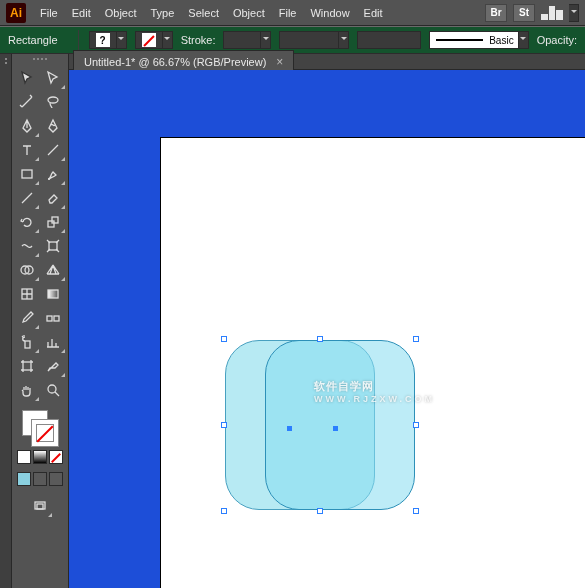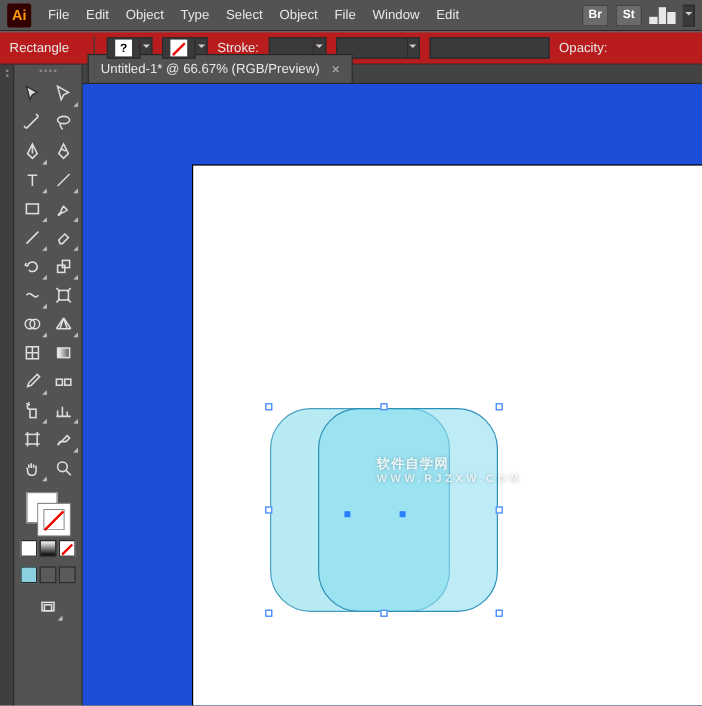--- a/index.html
+++ b/index.html
@@ -7,21 +7,21 @@
 .menubar{height:26px;background:#535353;display:flex;align-items:center;padding:0 6px;gap:14px;border-bottom:1px solid #282828}
 .ai-logo{width:20px;height:20px;background:#330000;color:#ff9a00;font-weight:700;display:flex;align-items:center;justify-content:center;border-radius:2px;font-size:12px}
 .menu-item{color:#e8e8e8;cursor:default;padding:2px 0}
 .menu-right{margin-left:auto;display:flex;gap:6px;align-items:center}
 .app-badge{width:22px;height:18px;background:#6b6b6b;color:#fff;display:flex;align-items:center;justify-content:center;font-size:10px;border:1px solid #444;font-weight:700}
 .ws-icon{width:22px;height:14px;display:flex;gap:1px;align-items:flex-end}
 .ws-icon span{background:#e8e8e8;flex:1}
 .ws-icon span:nth-child(1){height:6px}
 .ws-icon span:nth-child(2){height:14px}
 .ws-icon span:nth-child(3){height:10px}
-.control-bar{height:28px;background:#b91c1c;display:flex;align-items:center;padding:0 8px;gap:8px;border-bottom:1px solid #2c2c2c;border-top:1px solid #6a6a6a}
+.control-bar{height:28px;background:#14532d;display:flex;align-items:center;padding:0 8px;gap:8px;border-bottom:1px solid #2c2c2c;border-top:1px solid #6a6a6a}
 .shape-label{color:#e8e8e8;min-width:60px}
 .sep{width:1px;height:20px;background:#3a3a3a;margin:0 2px}
 .swatch-btn{width:28px;height:18px;border:1px solid #2a2a2a;background:#3a3a3a;display:flex;align-items:center;justify-content:center;position:relative}
 .swatch-q{width:14px;height:14px;background:#fff;color:#000;display:flex;align-items:center;justify-content:center;font-weight:700;font-size:10px}
 .swatch-none{width:14px;height:14px;background:#fff;position:relative}
 .swatch-none::after{content:"";position:absolute;left:0;right:0;top:50%;border-top:2px solid #e00;transform:rotate(-45deg)}
 .dd-caret{width:10px;height:18px;border:1px solid #2a2a2a;border-left:none;background:#3a3a3a;display:flex;align-items:center;justify-content:center}
 .dd-caret::after{content:"";border:3px solid transparent;border-top-color:#ccc}
 .ctrl-label{color:#e8e8e8}
 .num-input{width:38px;height:18px;background:#3a3a3a;border:1px solid #2a2a2a;color:#e8e8e8;padding:0 3px}
@@ -48,21 +48,21 @@
 .mini-swatches{display:flex;gap:2px;margin-top:2px}
 .mini-sw{width:14px;height:14px;border:1px solid #2a2a2a}
 .mini-sw.fill{background:#fff}
 .mini-sw.grad{background:linear-gradient(#fff,#000)}
 .mini-sw.none{background:#fff;position:relative}
 .mini-sw.none::after{content:"";position:absolute;left:0;right:0;top:50%;border-top:2px solid #e00;transform:rotate(-45deg)}
 .screen-modes{display:flex;gap:2px;margin-top:8px}
 .screen-modes .m{width:14px;height:14px;border:1px solid #2a2a2a;background:#5a5a5a}
 .screen-modes .m.a{background:#8ad0e0}
 .doc-area{flex:1;display:flex;flex-direction:column;background:#4a4a4a}
-.tab-strip{height:16px;background:#434343;display:flex;align-items:flex-end;border-bottom:1px solid #282828}
+.tab-strip{height:16px;background:#434343;display:flex;align-items:center;border-bottom:1px solid #282828}
 .tab{height:24px;background:#535353;border:1px solid #282828;border-bottom:none;padding:0 10px;display:flex;align-items:center;gap:10px;color:#e8e8e8;margin-left:4px}
 .tab .x{color:#bbb;font-size:12px}
 .canvas-wrap{flex:1;background:#1d4ed8;position:relative;overflow:hidden}
 .artboard{position:absolute;left:92px;top:68px;width:460px;height:470px;background:#fff;box-shadow:0 0 0 1px #000}
 .shape-group{position:absolute;left:156px;top:270px;width:190px;height:190px}
 .shape1{position:absolute;left:0;top:0;width:150px;height:170px;border-radius:34px;background:#b7eaf3;border:1px solid #48a0c0}
 .shape2{position:absolute;left:40px;top:0;width:150px;height:170px;border-radius:34px;background:rgba(135,220,240,0.55);border:1px solid #2d90b8}
 .sel-box{position:absolute;left:-1px;top:-1px;width:192px;height:172px;pointer-events:none}
 .handle{position:absolute;width:6px;height:6px;background:#fff;border:1px solid #2b7fff}
 .h-tl{left:-3px;top:-3px}.h-tm{left:50%;top:-3px;margin-left:-3px}.h-tr{right:-3px;top:-3px}
@@ -117,20 +117,27 @@
   <div class="ctrl-label">Stroke:</div>
   <div style="display:flex">
     <input class="num-input" value="" style="">
     <div class="dd-caret"></div>
   </div>
   <div style="display:flex">
     <div class="empty-dd"></div>
     <div class="dd-caret"></div>
   </div>
   <div class="big-empty"></div>
+  <div style="display:flex">
+    <div class="brush-well">
+      <div class="stroke-line"></div>
+      <span class="name">Basic</span>
+    </div>
+    <div class="dd-caret"></div>
+  </div>
   <div class="ctrl-label">Opacity:</div>
 </div>
 
 <div class="main">
   <div class="left-strip">
     <span></span>
       <span></span>
   </div>
 
   <div class="tools">

